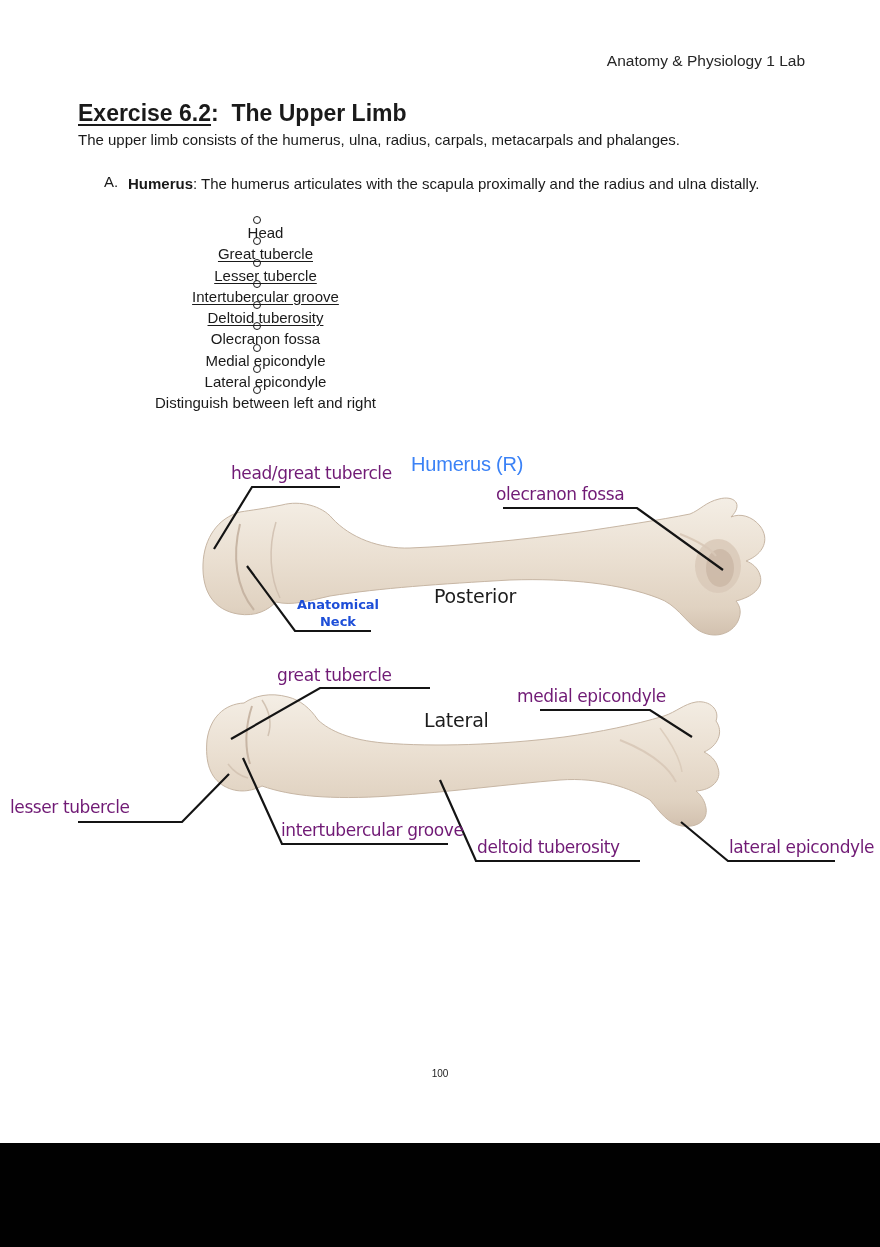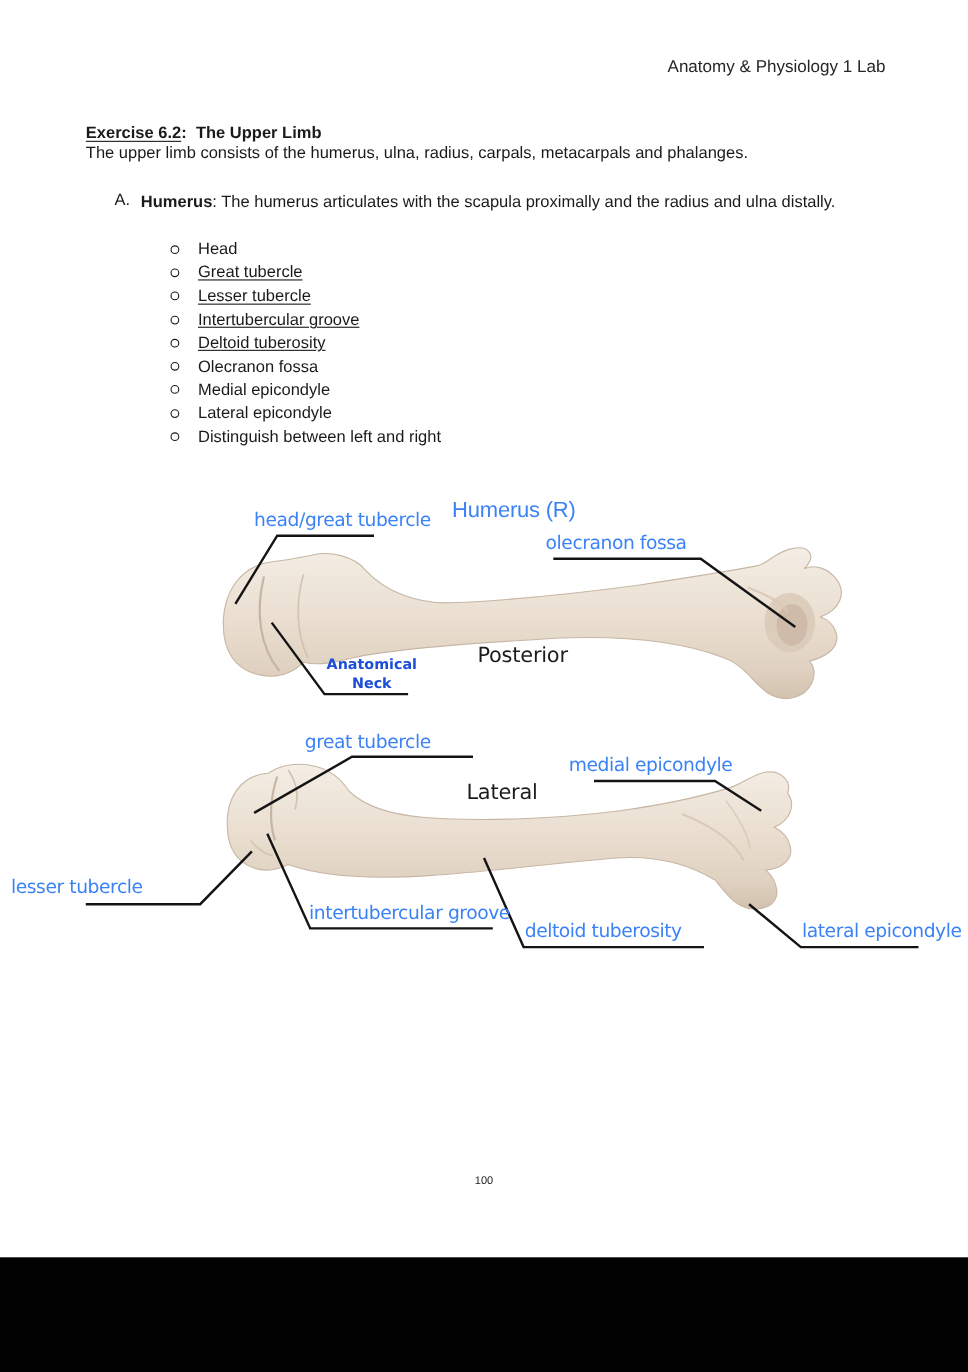--- a/index.html
+++ b/index.html
@@ -4,37 +4,37 @@
 <style>
   html,body{margin:0;padding:0;background:#ffffff;}
   body{
     width:880px;height:1247px;position:relative;overflow:hidden;
     font-family:"Liberation Sans",sans-serif;color:#1a1a1a;
     -webkit-font-smoothing:antialiased;
   }
   .abs{position:absolute;}
   
   .doc-header{top:52px;right:75px;font-size:15.5px;color:#262626;}
-  .title{top:112px;left:78px;font-size:15px;font-weight:bold;white-space:pre;}
+  .title{top:100px;left:78px;font-size:23px;font-weight:bold;white-space:pre;}
   .title .u-part{text-decoration:underline;text-underline-offset:3px;}
   .intro{top:131px;left:78px;font-size:15px;}
   .section-a{top:173px;left:104px;width:710px;display:flex;}
   .section-a .marker{width:24px;flex:none;font-size:15px;}
   .section-a .content{font-size:15px;line-height:21px;}
   .bold{font-weight:bold;}
   .bullet-list{top:216px;left:155px;}
-  .bullet-row{display:flex;align-items:center;height:21.3px;}
+  .bullet-row{display:flex;align-items:center;height:21.3px;flex-direction:column;}
   .bullet-dot{
     width:8px;height:8px;border:1.4px solid #1a1a1a;border-radius:50%;
     box-sizing:border-box;margin-right:17px;flex:none;
   }
   .bullet-row .li-text{font-size:15px;}
   .li-text.underlined{text-decoration:underline;text-underline-offset:2px;}
   
-  .fig-label{font-family:"DejaVu Sans",sans-serif;color:#3b82f6;
+  .fig-label{font-family:"DejaVu Sans",sans-serif;color:#701a75;
              font-size:17px;letter-spacing:-0.4px;white-space:nowrap;}
   .fig-view{font-family:"DejaVu Sans",sans-serif;color:#1c1c1c;
             font-size:19px;letter-spacing:-0.2px;white-space:nowrap;}
   .fig-title{font-family:Liberation Sans, sans-serif;color:#3b82f6;
              font-size:20px;letter-spacing:-0.2px;white-space:nowrap;text-align:right;}
   .anat-neck{font-family:"DejaVu Sans",sans-serif;font-weight:bold;
              font-size:13px;line-height:16.5px;text-align:center;
              width:84px;color:#1d4ed8;}
   
   .page-number{top:1068px;left:0;width:880px;text-align:center;font-size:10px;color:#222;}

